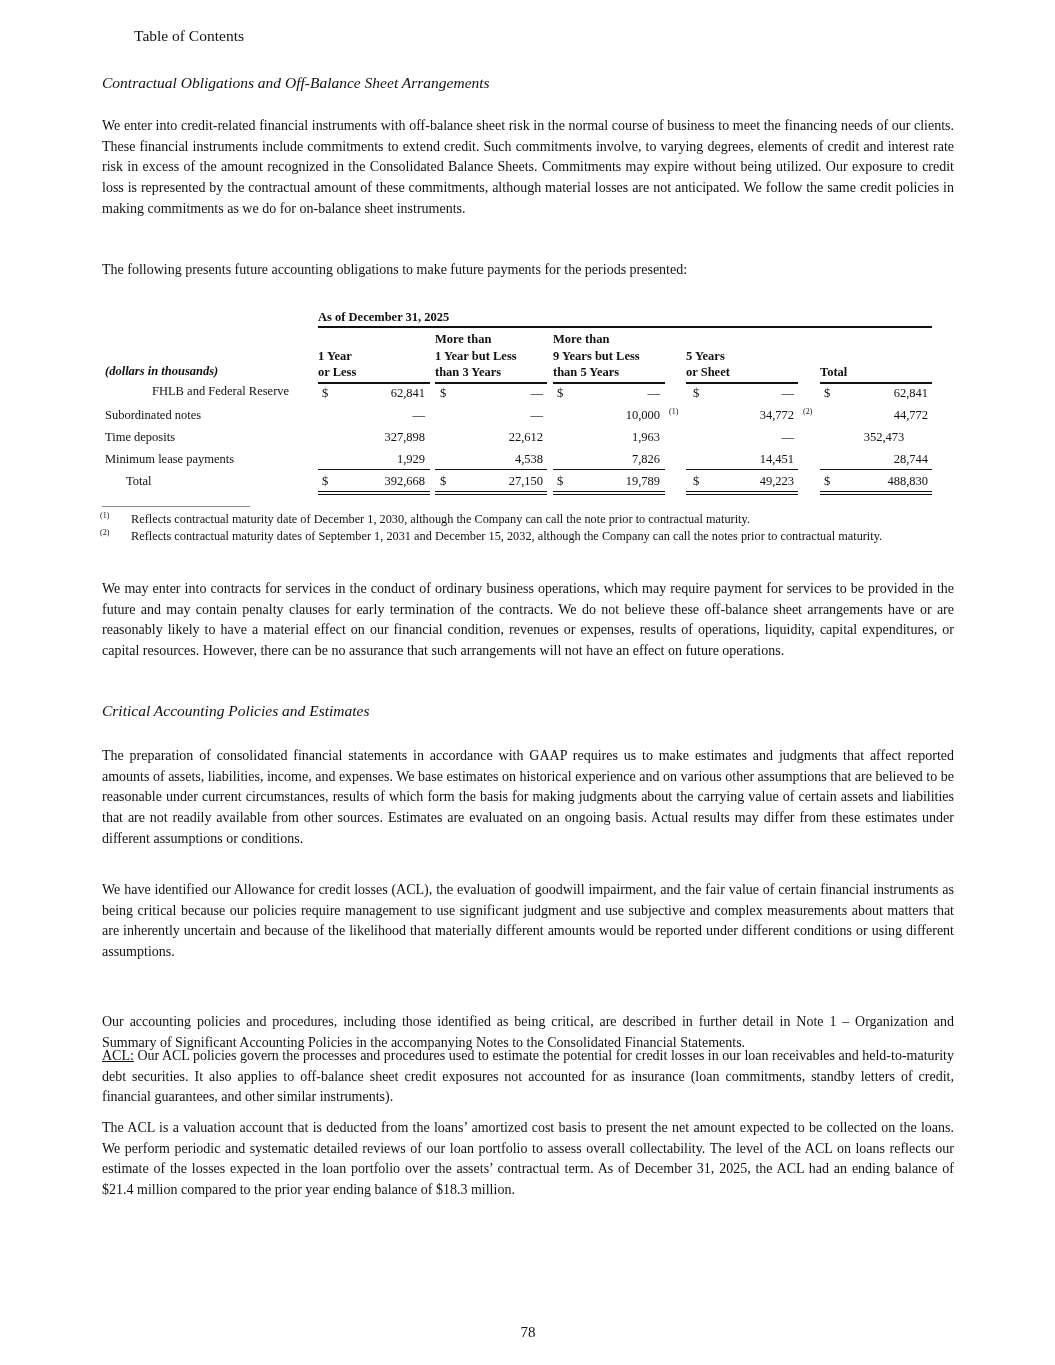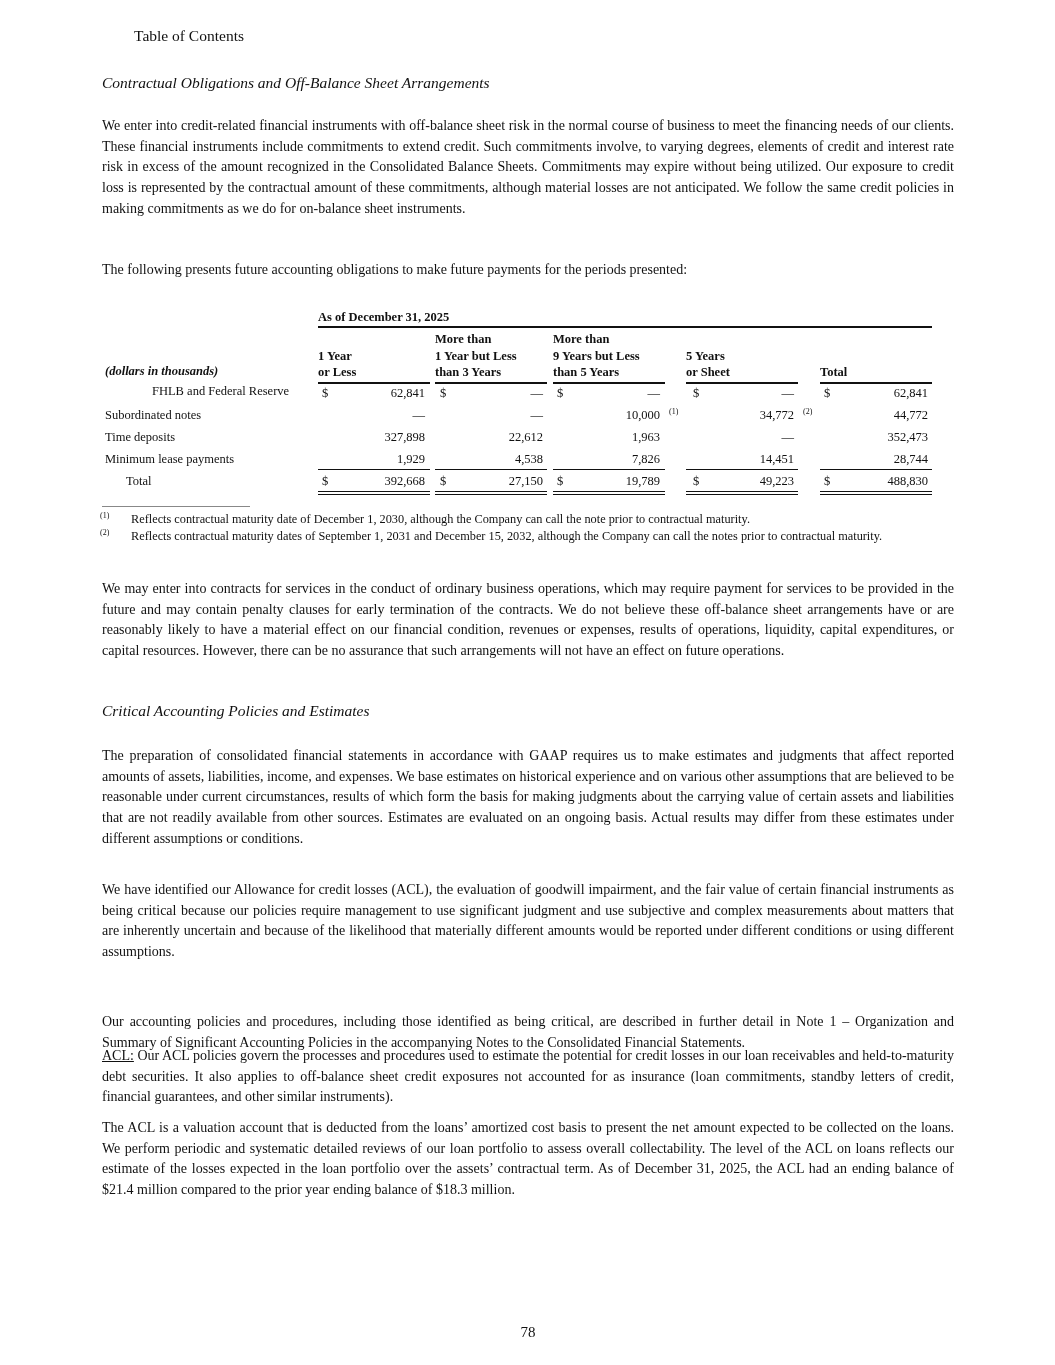--- a/index.html
+++ b/index.html
@@ -109,21 +109,21 @@
       <div class="abs fn-sup" style="left:701px; top:99px;">(2)</div>
       <div class="abs num" style="left:738px; width:88px; top:100px;">44,772</div>
     </div>
 
     <div>
       <div class="abs" style="left:3px; top:122px;">Time deposits</div>
       <div class="abs num" style="left:236px; width:87px; top:122px;">327,898</div>
       <div class="abs num" style="left:354px; width:87px; top:122px;">22,612</div>
       <div class="abs num" style="left:471px; width:87px; top:122px;">1,963</div>
       <div class="abs num" style="left:605px; width:87px; top:122px;">—</div>
-      <div class="abs num" style="left:738px; width:88px; top:122px;">352,473</div>
+      <div class="abs num" style="left:738px; width:88px; top:122px;text-align:center;">352,473</div>
     </div>
 
     <div>
       <div class="abs" style="left:3px; top:144px;">Minimum lease payments</div>
       <div class="abs num" style="left:236px; width:87px; top:144px;">1,929</div>
       <div class="abs num" style="left:354px; width:87px; top:144px;font-family:Liberation Serif, serif;">4,538</div>
       <div class="abs num" style="left:471px; width:87px; top:144px;">7,826</div>
       <div class="abs num" style="left:605px; width:87px; top:144px;">14,451</div>
       <div class="abs num" style="left:738px; width:88px; top:144px;">28,744</div>
     </div>

